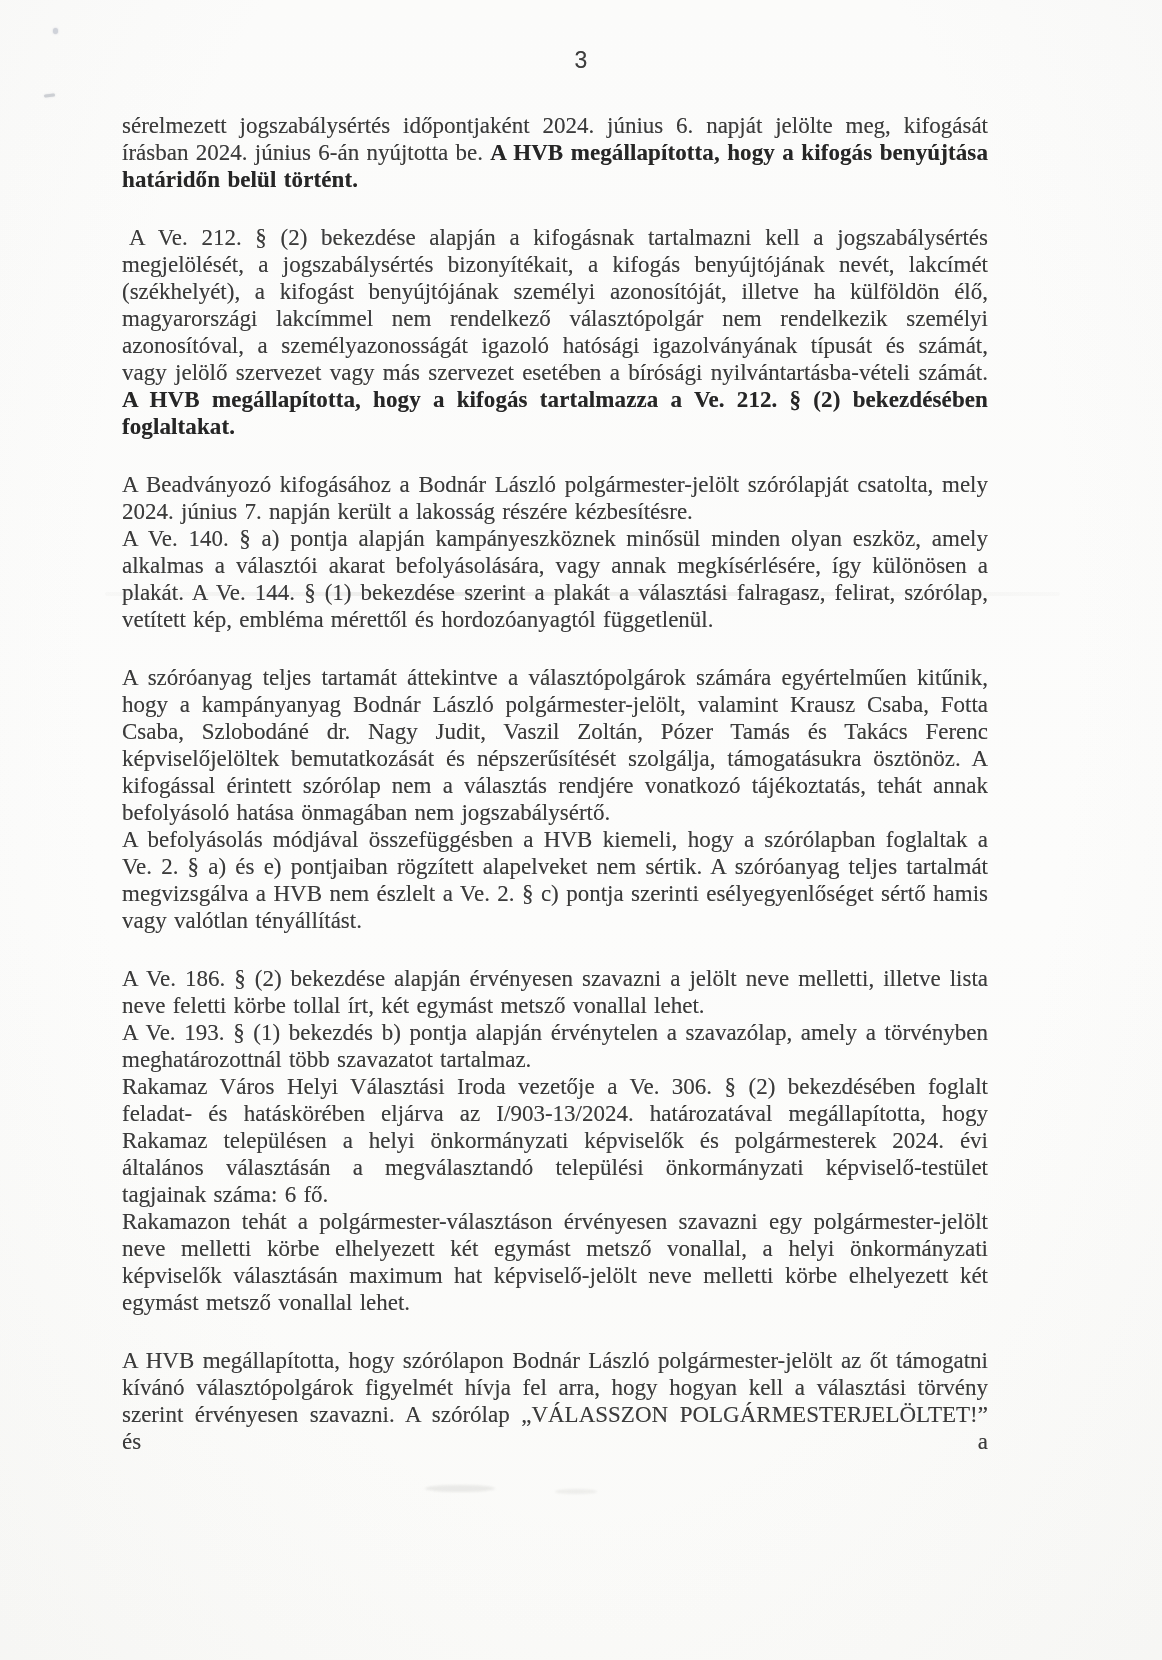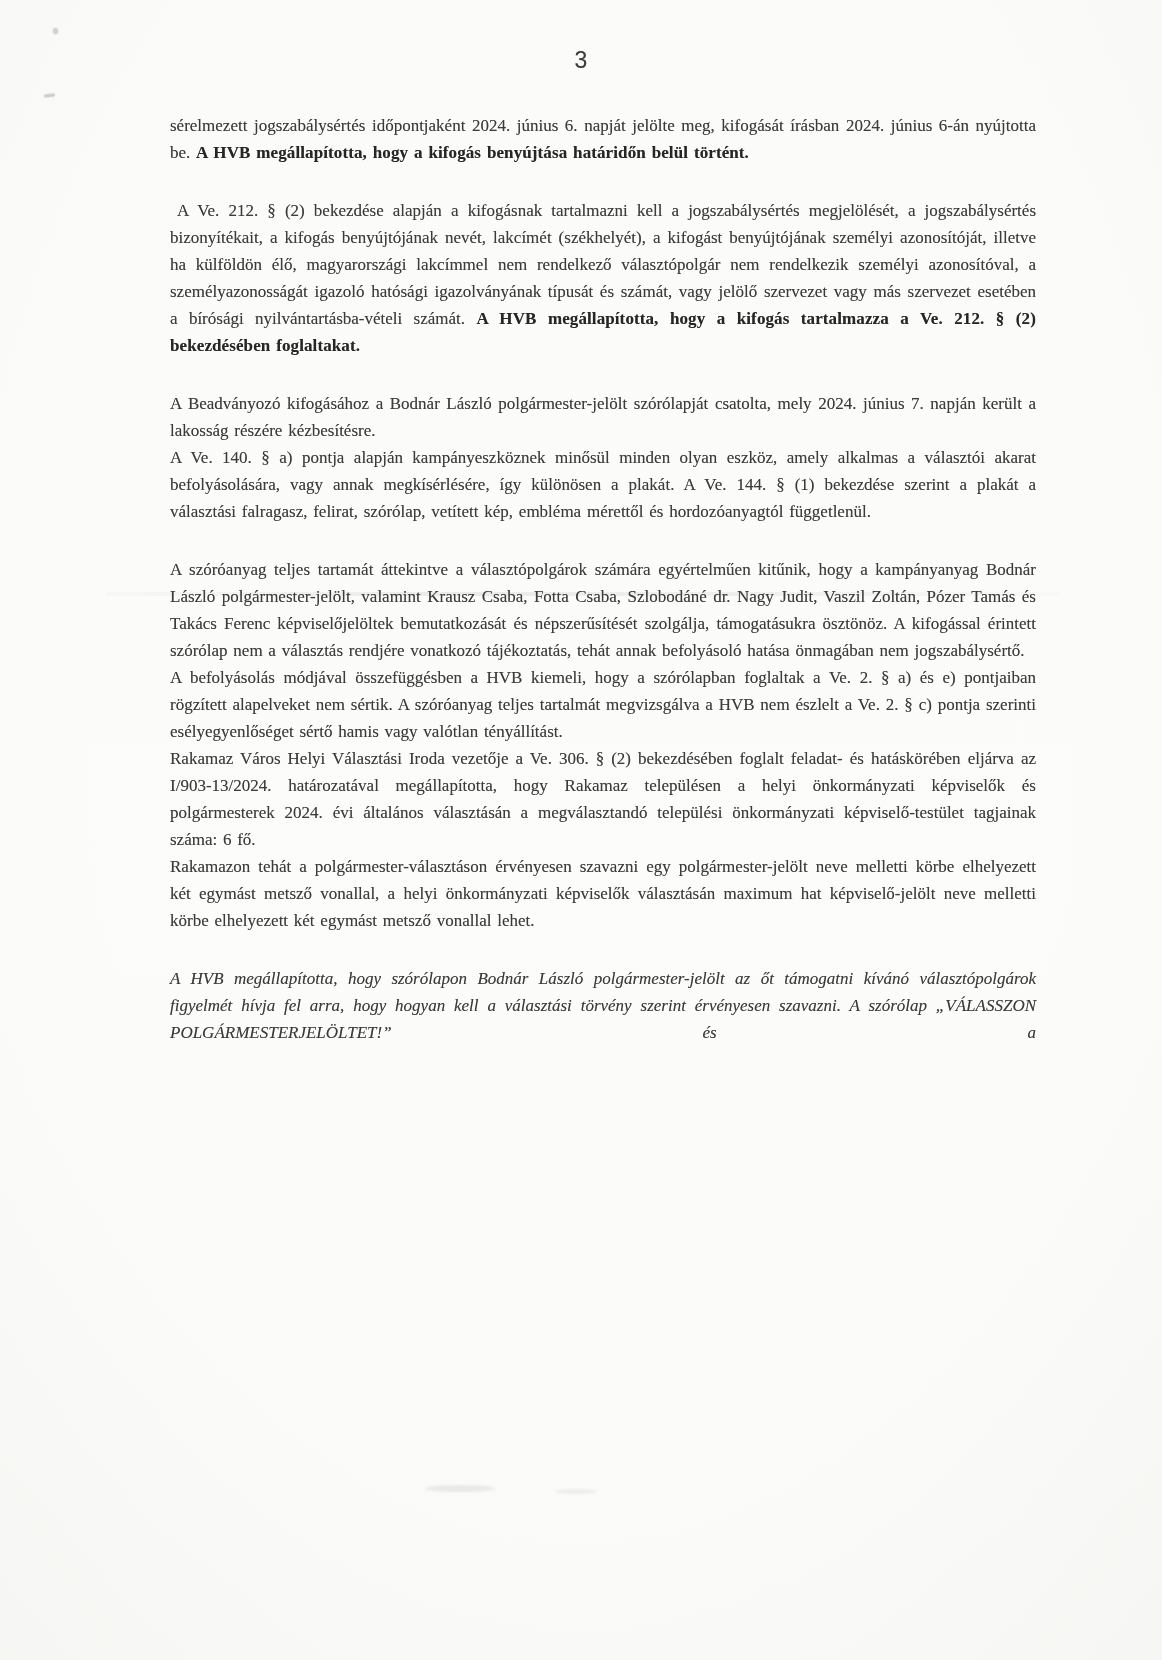--- a/index.html
+++ b/index.html
@@ -26,34 +26,33 @@
     font-family: "Liberation Sans", "DejaVu Sans", sans-serif;
     font-size: 23px;
     color: #3e3e3e;
     text-shadow: 0 0 0.6px rgba(80,80,80,0.5);
   }
   .doc-body {
     position: absolute;
     left: 122px;
     top: 112px;
     width: 866px;
-    font-size: 17px;
+    font-size: 23px;
     line-height: 27px;
     color: #3b3b3b;
     text-align: justify;
-    margin-left: 48px;
   }
   .para {
     margin: 0;
     word-spacing: 1.5px;
     text-shadow: 0 0 0.55px rgba(75,75,75,0.48);
   }
   .para.gap { margin-top: 31px; }
   .para.indent { text-indent: 7px; }
-  .para.jlast { text-align-last: justify; font-style: italic; }
+  .para.jlast { text-align-last: justify; }
   .run { font-weight: normal; }
   .run.bold { font-weight: 700; color: #262626; letter-spacing: 0.1px; }
 
   
   .artifact { position: absolute; pointer-events: none; }
   .artifact.dot-top-left {
     left: 53px; top: 28px; width: 5px; height: 6px;
     background: #c2c6cf; border-radius: 50%; opacity: 0.75;
     box-shadow: 0 0 2px rgba(150,155,170,0.6);
   }
@@ -92,18 +91,20 @@
 
   <div class="page-number">3</div>
 
   <div class="doc-body">
       <p class="para"><span class="run">sérelmezett jogszabálysértés időpontjaként 2024. június 6. napját jelölte meg, kifogását írásban 2024. június 6-án nyújtotta be. </span><span class="run bold">A HVB megállapította, hogy a kifogás benyújtása határidőn belül történt.</span></p>
       <p class="para gap indent"><span class="run">A Ve. 212. § (2) bekezdése alapján a kifogásnak tartalmazni kell a jogszabálysértés megjelölését, a jogszabálysértés bizonyítékait, a kifogás benyújtójának nevét, lakcímét (székhelyét), a kifogást benyújtójának személyi azonosítóját, illetve ha külföldön élő, magyarországi lakcímmel nem rendelkező választópolgár nem rendelkezik személyi azonosítóval, a személyazonosságát igazoló hatósági igazolványának típusát és számát, vagy jelölő szervezet vagy más szervezet esetében a bírósági nyilvántartásba-vételi számát. </span><span class="run bold">A HVB megállapította, hogy a kifogás tartalmazza a Ve. 212. § (2) bekezdésében foglaltakat.</span></p>
       <p class="para gap"><span class="run">A Beadványozó kifogásához a Bodnár László polgármester-jelölt szórólapját csatolta, mely 2024. június 7. napján került a lakosság részére kézbesítésre.</span></p>
       <p class="para"><span class="run">A Ve. 140. § a) pontja alapján kampányeszköznek minősül minden olyan eszköz, amely alkalmas a választói akarat befolyásolására, vagy annak megkísérlésére, így különösen a plakát. A Ve. 144. § (1) bekezdése szerint a plakát a választási falragasz, felirat, szórólap, vetített kép, embléma mérettől és hordozóanyagtól függetlenül.</span></p>
       <p class="para gap"><span class="run">A szóróanyag teljes tartamát áttekintve a választópolgárok számára egyértelműen kitűnik, hogy a kampányanyag Bodnár László polgármester-jelölt, valamint Krausz Csaba, Fotta Csaba, Szlobodáné dr. Nagy Judit, Vaszil Zoltán, Pózer Tamás és Takács Ferenc képviselőjelöltek bemutatkozását és népszerűsítését szolgálja, támogatásukra ösztönöz. A kifogással érintett szórólap nem a választás rendjére vonatkozó tájékoztatás, tehát annak befolyásoló hatása önmagában nem jogszabálysértő.</span></p>
       <p class="para"><span class="run">A befolyásolás módjával összefüggésben a HVB kiemeli, hogy a szórólapban foglaltak a Ve. 2. § a) és e) pontjaiban rögzített alapelveket nem sértik. A szóróanyag teljes tartalmát megvizsgálva a HVB nem észlelt a Ve. 2. § c) pontja szerinti esélyegyenlőséget sértő hamis vagy valótlan tényállítást.</span></p>
+      <p class="para gap"><span class="run">A Ve. 186. § (2) bekezdése alapján érvényesen szavazni a jelölt neve melletti, illetve lista neve feletti körbe tollal írt, két egymást metsző vonallal lehet.</span></p>
+      <p class="para"><span class="run">A Ve. 193. § (1) bekezdés b) pontja alapján érvénytelen a szavazólap, amely a törvényben meghatározottnál több szavazatot tartalmaz.</span></p>
       <p class="para"><span class="run">Rakamaz Város Helyi Választási Iroda vezetője a Ve. 306. § (2) bekezdésében foglalt feladat- és hatáskörében eljárva az I/903-13/2024. határozatával megállapította, hogy Rakamaz településen a helyi önkormányzati képviselők és polgármesterek 2024. évi általános választásán a megválasztandó települési önkormányzati képviselő-testület tagjainak száma: 6 fő.</span></p>
       <p class="para"><span class="run">Rakamazon tehát a polgármester-választáson érvényesen szavazni egy polgármester-jelölt neve melletti körbe elhelyezett két egymást metsző vonallal, a helyi önkormányzati képviselők választásán maximum hat képviselő-jelölt neve melletti körbe elhelyezett két egymást metsző vonallal lehet.</span></p>
       <p class="para gap jlast"><span class="run">A HVB megállapította, hogy szórólapon Bodnár László polgármester-jelölt az őt támogatni kívánó választópolgárok figyelmét hívja fel arra, hogy hogyan kell a választási törvény szerint érvényesen szavazni. A szórólap „VÁLASSZON POLGÁRMESTERJELÖLTET!” és a</span></p>
     </div>
 
 </div>
 
 </body></html>

